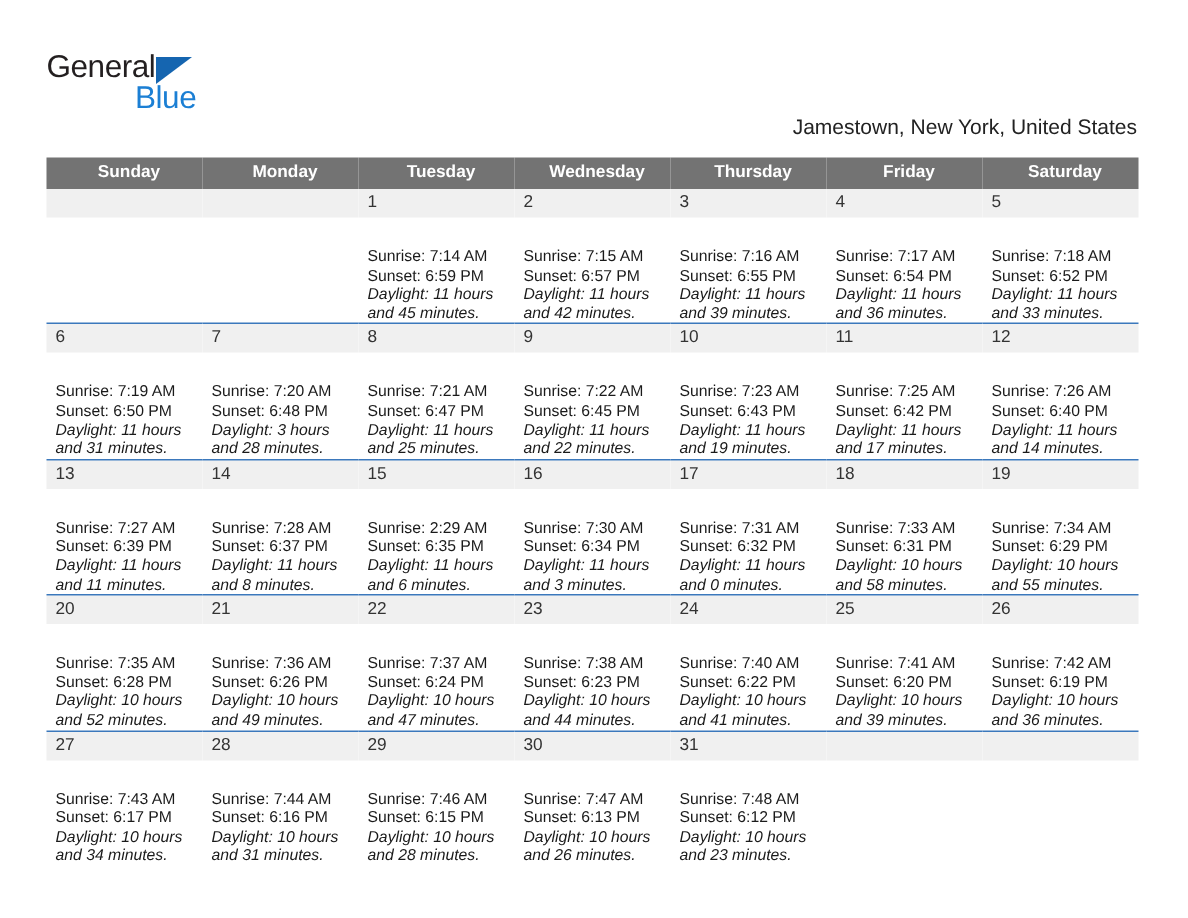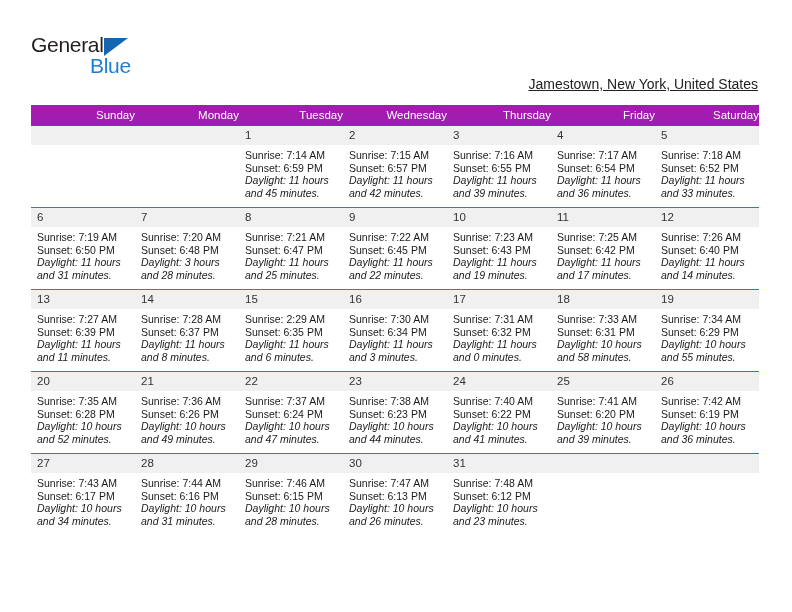--- a/index.html
+++ b/index.html
@@ -73,38 +73,37 @@
     white-space: nowrap;
   }
   .subtitle {
     position: absolute;
     right: 34px;
     top: 76px;
     font-size: 14px;
     color: #222222;
     text-align: right;
     white-space: nowrap;
-    text-decoration: underline;
   }
 
   
   .calendar {
     position: absolute;
     left: 31px;
     top: 105px;
     width: 728px;
     border-collapse: collapse;
     table-layout: fixed;
   }
   .calendar th {
-    background: #a21caf;
+    background: #737373;
     color: #ffffff;
     font-size: 11.5px;
-    font-weight: normal;
-    text-align: right;
+    font-weight: bold;
+    text-align: center;
     padding: 4px 0 5px 6px;
     height: 11px;
     border: none;
   }
   .calendar td {
     vertical-align: top;
     padding: 0;
     border: none;
     border-top: 1px solid #3b78bc;
     height: 81px;
@@ -115,21 +114,21 @@
   }
   .daynum {
     background: #f0f0f0;
     font-size: 11.5px;
     color: #333333;
     padding: 3px 0 4px 6px;
     line-height: 12px;
     height: 12px;
   }
   .details {
-    padding: 4px 5px 0 6px;
+    padding: 20px 5px 0 6px;
     font-size: 10.5px;
     line-height: 12.6px;
     color: #1a1a1a;
   }
   .details div {
     white-space: nowrap;
   }
   .details .wrap {
     white-space: normal;
     font-style: italic;

